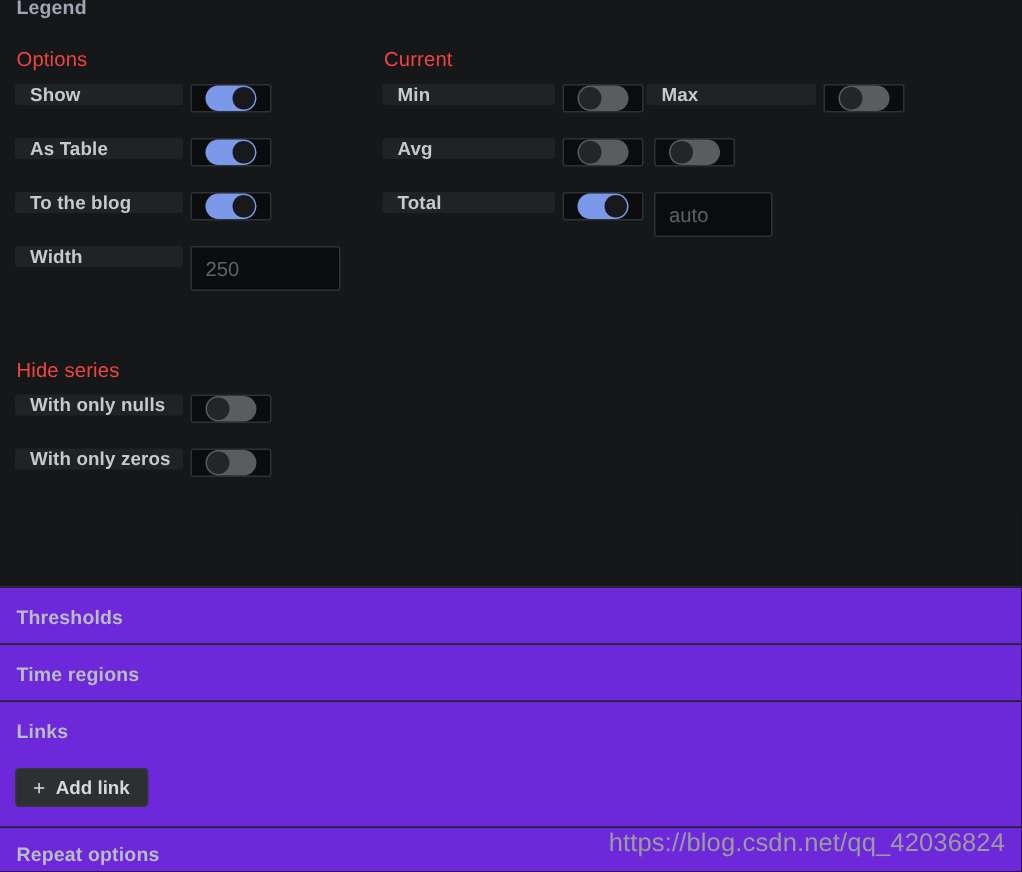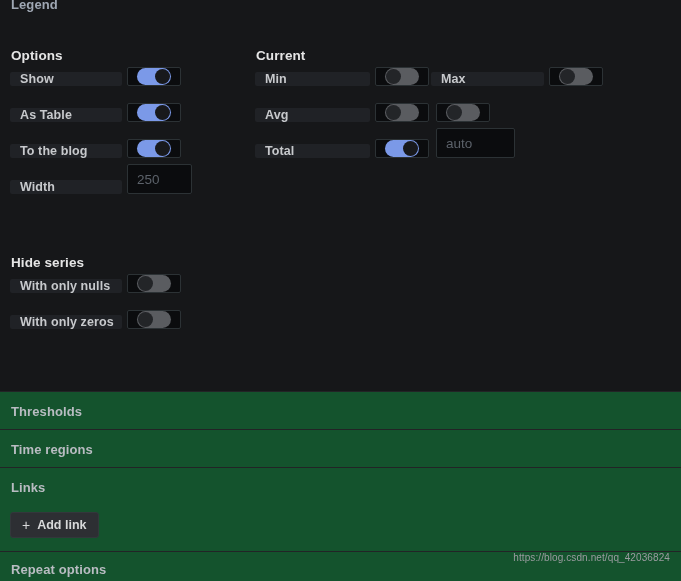--- a/index.html
+++ b/index.html
@@ -31,34 +31,33 @@
     font-size: 13px;
     font-weight: bold;
     color: #9fa7b3;
     letter-spacing: .1px;
   }
 
   
   .group-heading {
     position: absolute;
     font-size: 13.5px;
-    font-weight: bold;
-    color: #e5e5e5;
-    letter-spacing: .1px;
-    margin-top: 16px;
+    font-weight: normal;
+    color: #ef4444;
+    letter-spacing: .1px;
   }
   #heading-options  { left: 11px;  top: 32px; }
   #heading-values   { left: 256px; top: 32px; }
   #heading-hide     { left: 11px;  top: 239px; }
 
   
   .opt-row {
     position: absolute;
     display: flex;
-    align-items: flex-end;
+    align-items: flex-start;
     height: 30px;
   }
   .opt-label {
     display: flex;
     align-items: center;
     background: #202226;
     border-radius: 2px;
     padding: 0 10px;
     font-size: 12.5px;
     font-weight: bold;
@@ -119,21 +118,21 @@
   }
   .opt-input::placeholder { color: #5c626a; opacity: 1; }
 
   
   .collapsed {
     position: absolute;
     left: 0;
     width: 681px;
     box-sizing: border-box;
     border-top: 1px solid #222426;
-    background: #14532d;
+    background: #6d28d9;
   }
   .collapsed-title {
     position: absolute;
     left: 11px;
     font-size: 13px;
     font-weight: bold;
     color: #b9bcc2;
     letter-spacing: .1px;
   }
 
@@ -159,21 +158,21 @@
     font-size: 14px;
     font-weight: normal;
     line-height: 1;
     color: #d8d9da;
   }
 
   .watermark {
     position: absolute;
     right: 11px;
     top: 552px;
-    font-size: 10px;
+    font-size: 17px;
     color: #9a9ca0;
     letter-spacing: .1px;
     white-space: nowrap;
     margin-left: 20px;
   }
 </style>
 </head>
 <body>
 
 <div class="panel">
@@ -204,21 +203,21 @@
     <div class="opt-label" style="width:112px;">To the blog</div>
     <div class="opt-control" style="width:54px;">
       <div class="switch on">
         <div class="knob"></div>
       </div>
     </div>
   </div>
 
   <div class="opt-row" style="left:10px; top:164px;">
     <div class="opt-label" style="width:112px;">Width</div>
-    <input class="opt-input" style="width: 65px;" type="text" placeholder="250">
+    <input class="opt-input" style="width: 100px;" type="text" placeholder="250">
   </div>
 
   <div class="group-heading" id="heading-values">Current</div>
 
   <div class="opt-row" style="left:255px; top:56px;">
     <div class="opt-label" style="width:115px;">Min</div>
     <div class="opt-control" style="width:54px;">
       <div class="switch">
         <div class="knob"></div>
       </div>

